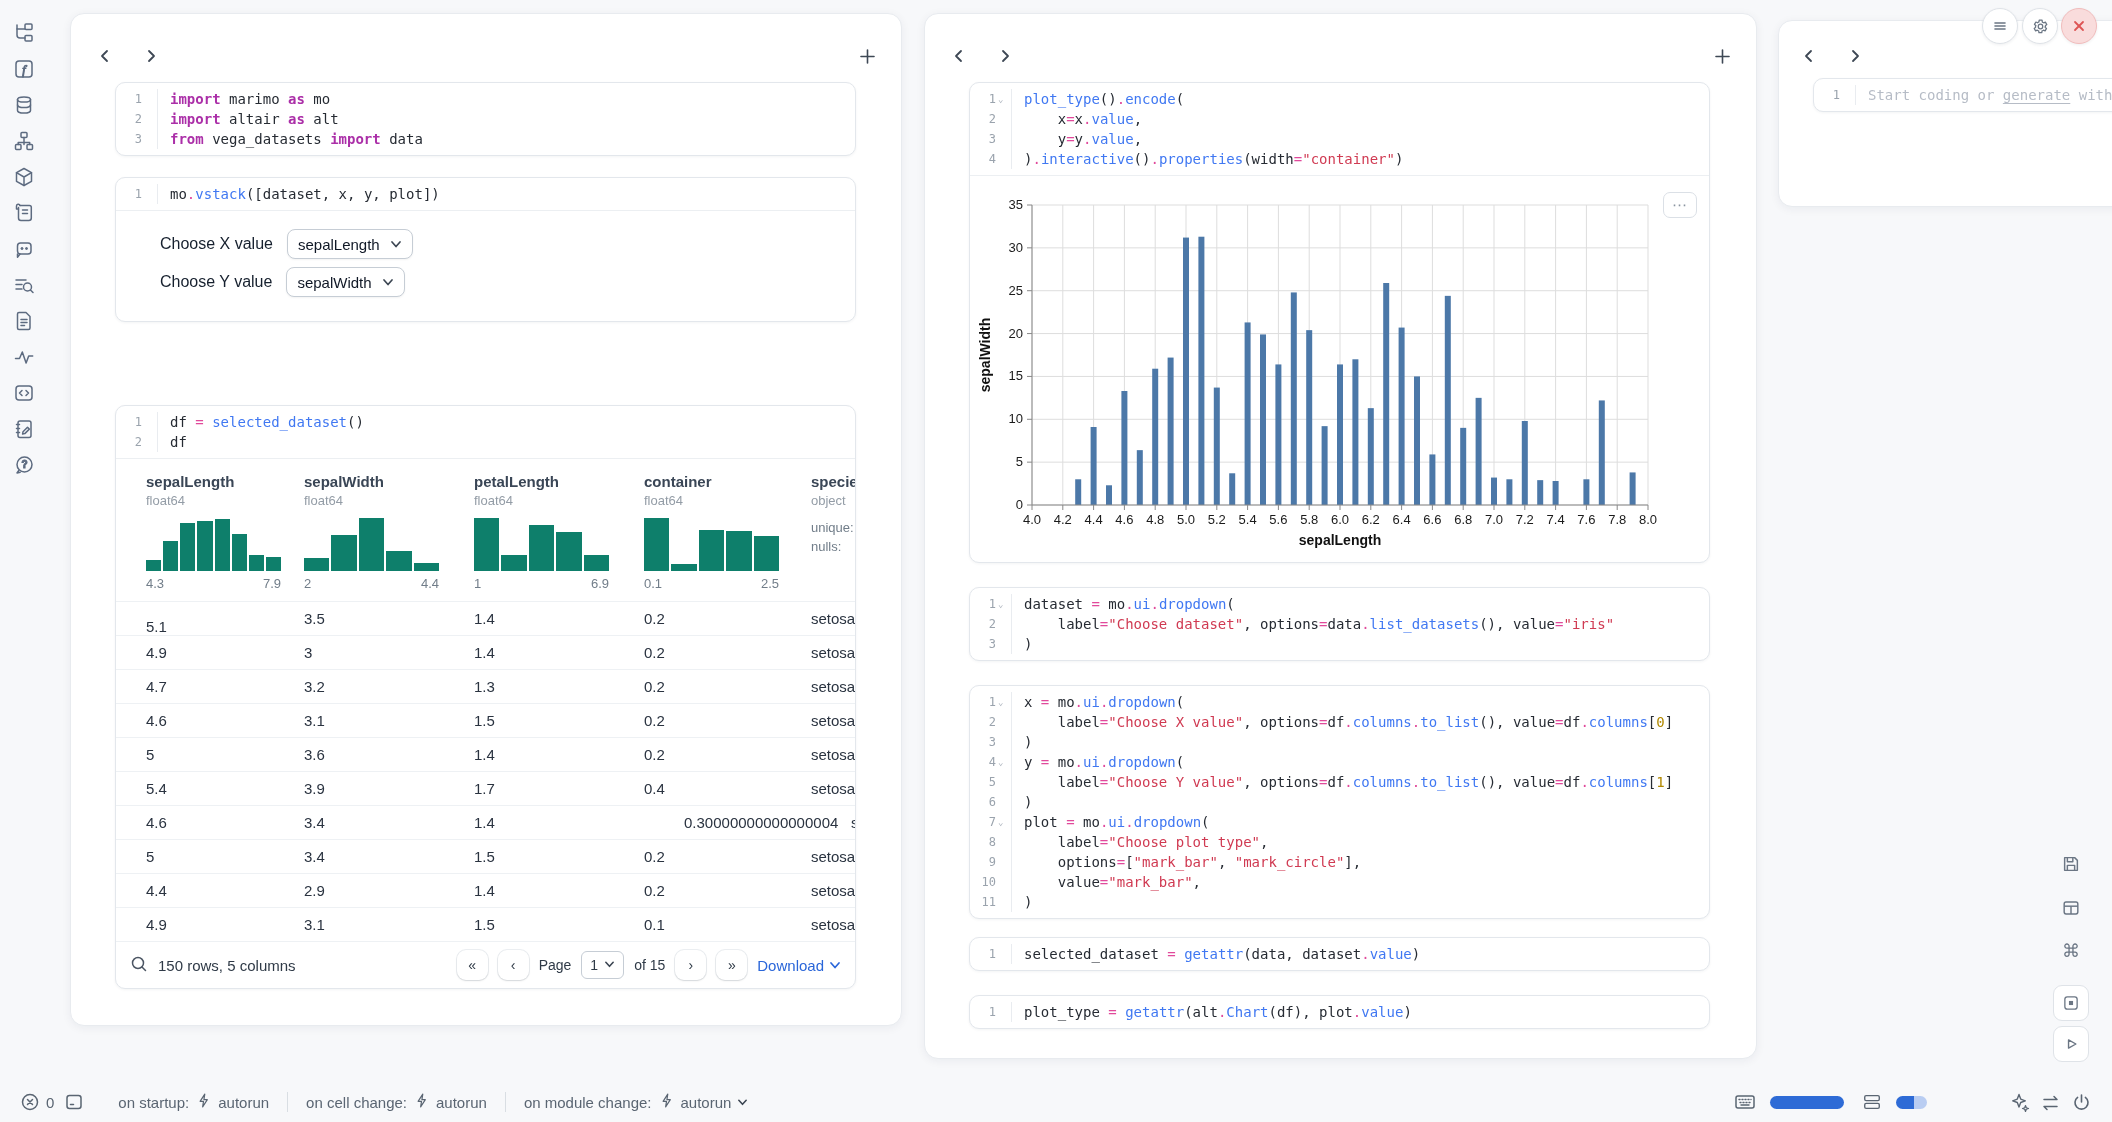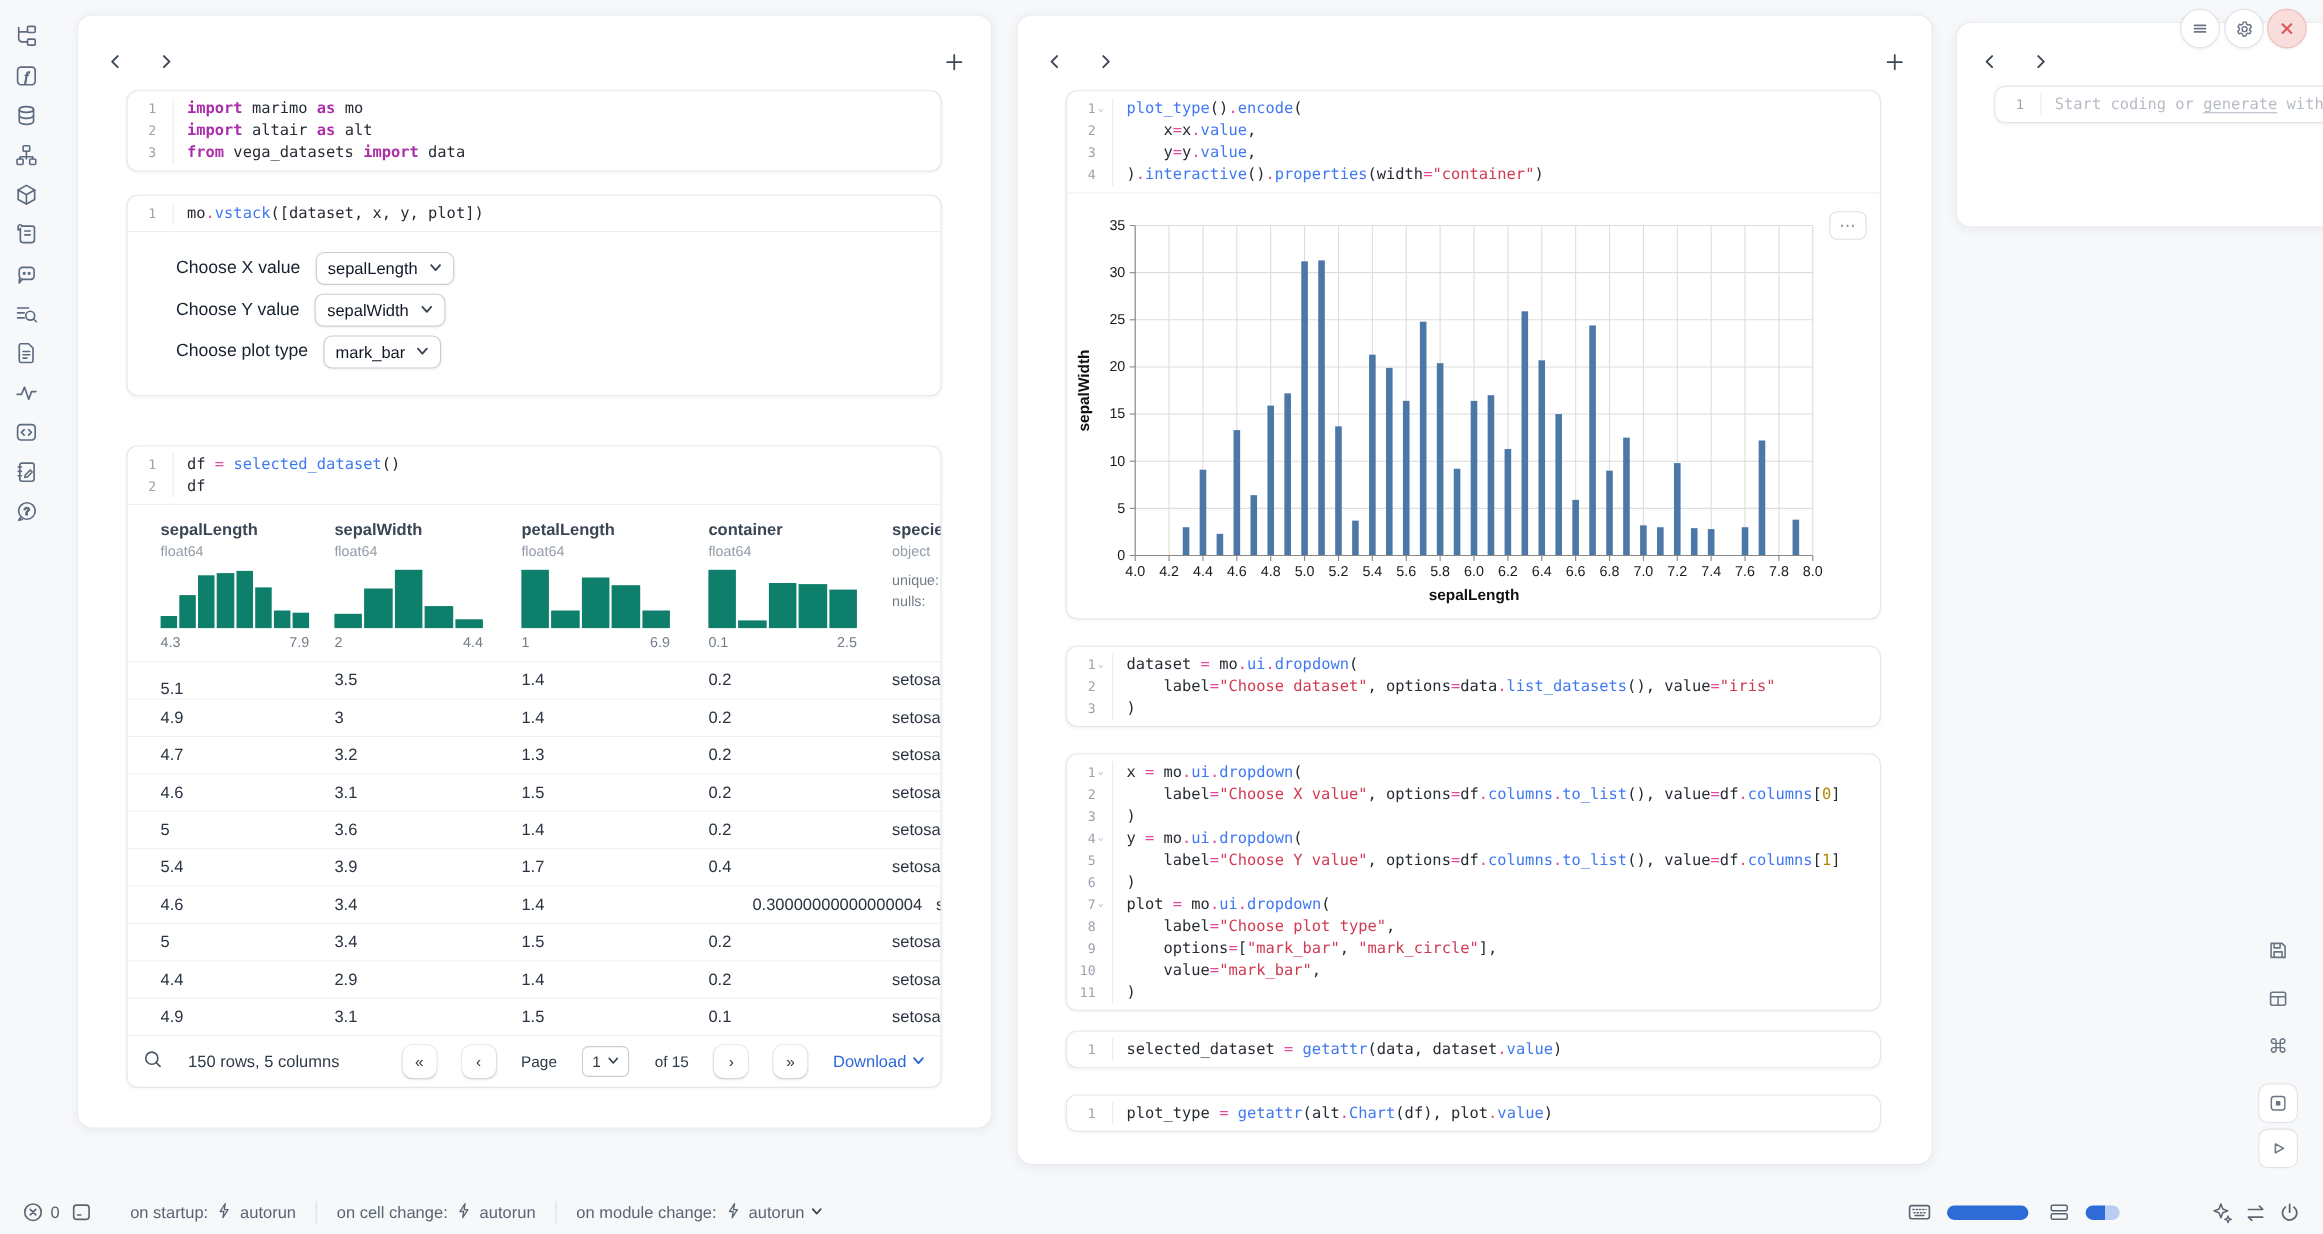--- a/index.html
+++ b/index.html
@@ -44,21 +44,21 @@
   .th{display:flex;padding:14px 0 10px 30px;}
   .thc{flex:none;}
   .thname{font-size:15px;font-weight:bold;color:#3a4656;}
   .thtype{font-size:13px;color:#939ca6;margin-top:3px;}
   .hist{display:flex;align-items:flex-end;gap:2px;height:53px;width:135px;margin-top:10px;}
   .hist div{background:#0e7f6b;flex:1;}
   .hrange{display:flex;justify-content:space-between;width:135px;font-size:13px;color:#717d89;margin-top:5px;}
   .thextra{font-size:13px;color:#717d89;margin-top:10px;line-height:19px;}
   .tr{display:flex;height:33px;align-items:center;border-top:1px solid #eef1f4;font-size:15px;color:#2a3340;padding-left:30px;}
   .td{flex:none;}
-  .tfoot{height:46px;border-top:1px solid #eef1f4;display:flex;align-items:center;padding:0 14px;gap:23px;font-size:15px;color:#2f3a47;}
+  .tfoot{height:46px;border-top:1px solid #eef1f4;display:flex;align-items:center;padding:0 14px;gap:10px;font-size:15px;color:#2f3a47;}
   .pbtn{width:31px;height:30px;border:0;border-radius:9px;background:#fff;box-shadow:0 1px 2px rgba(0,0,0,.10),0 0 0 1px #eceff2;display:flex;align-items:center;justify-content:center;color:#2f3a47;font-size:14px;cursor:pointer;}
   .psel{display:inline-flex;align-items:center;gap:6px;height:26px;border:1px solid #c6cdd5;border-radius:6px;padding:0 8px;font-size:14px;background:#fff;cursor:pointer;}
   .dl{color:#2a66d9;display:inline-flex;align-items:center;gap:5px;cursor:pointer;font-size:15px;}
   .spacer{flex:1;}
   .pagetxt{font-size:14px;}
 
   
   .chartmenu{position:absolute;right:12px;top:16px;width:34px;height:26px;border:1px solid #dbe0e6;border-radius:7px;background:#fff;color:#8a94a0;display:flex;align-items:center;justify-content:center;font-size:15px;letter-spacing:1px;cursor:pointer;}
 
   
@@ -234,29 +234,20 @@
                   <span>sepalLength</span>
                   <span><svg width="12" height="11" viewBox="0 0 12 11" fill="none">
                       <polyline points="2,3 6,7.5 10,3" stroke="#3c4653" stroke-width="1.7" fill="none" stroke-linecap="round" stroke-linejoin="round"></polyline>
                     </svg></span>
                 </div>
               </div>
               <div class="drow">
                 <span class="dlabel">Choose Y value</span>
                 <div class="sel">
                   <span>sepalWidth</span>
-                  <span><svg width="12" height="11" viewBox="0 0 12 11" fill="none">
-                      <polyline points="2,3 6,7.5 10,3" stroke="#3c4653" stroke-width="1.7" fill="none" stroke-linecap="round" stroke-linejoin="round"></polyline>
-                    </svg></span>
-                </div>
-              </div>
-              <div class="drow">
-                <span class="dlabel">Choose plot type</span>
-                <div class="sel">
-                  <span>mark_bar</span>
                   <span><svg width="12" height="11" viewBox="0 0 12 11" fill="none">
                       <polyline points="2,3 6,7.5 10,3" stroke="#3c4653" stroke-width="1.7" fill="none" stroke-linecap="round" stroke-linejoin="round"></polyline>
                     </svg></span>
                 </div>
               </div>
             </div>
           </div>
         </div>
         <div class="cell" style="top: 391px;">
           <div class="coderows">

